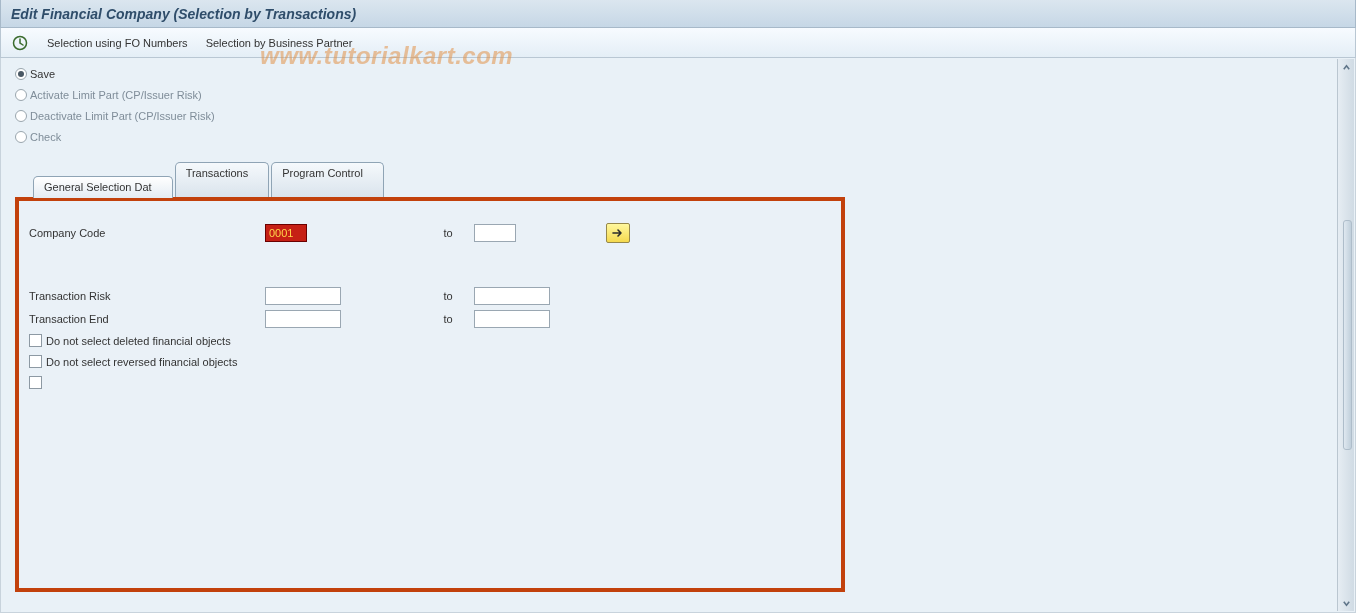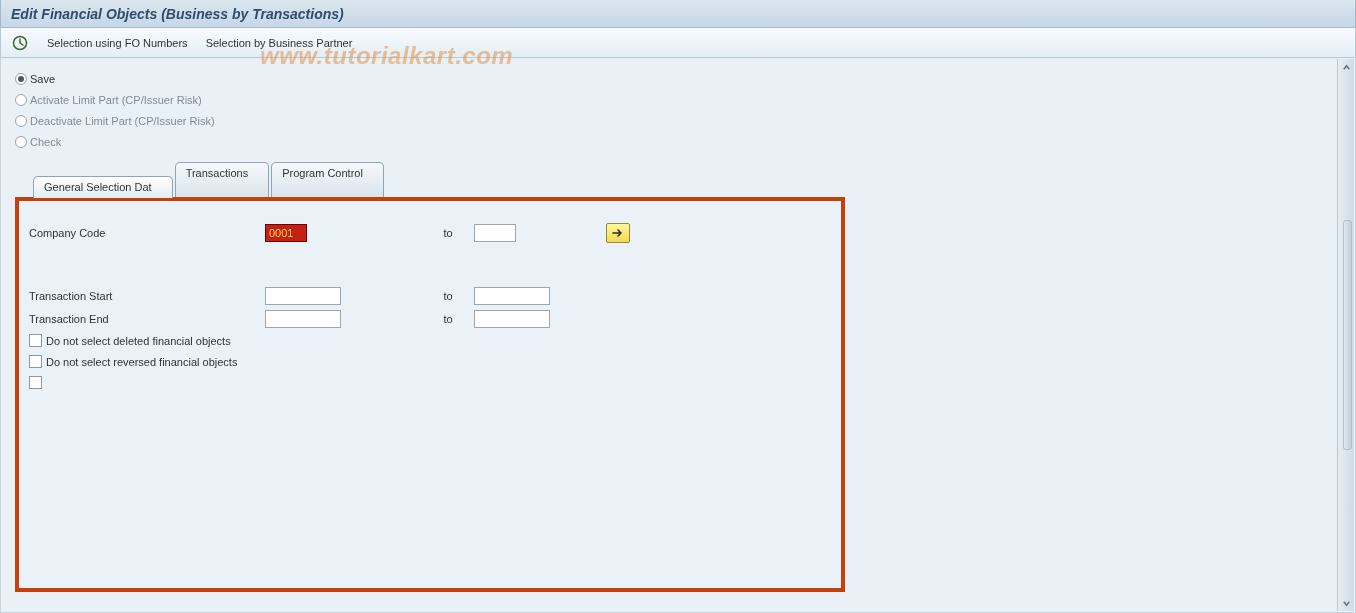--- a/index.html
+++ b/index.html
@@ -59,21 +59,20 @@
       background: #e9f1f7;
       border: 1px solid #c8d3dc;
       border-top: none;
       padding: 10px 14px 0 14px;
     }
     .radio-list {
       margin-bottom: 24px;
     }
     .radio-row {
       display: flex;
-      align-items: center;
       gap: 3px;
       height: 21px;
       color: #333;
     }
     .radio-row.disabled { color: #7f8d99; }
     .radio-circle {
       width: 12px;
       height: 12px;
       border-radius: 50%;
       border: 1.5px solid #9aa6ae;
@@ -225,21 +224,21 @@
       color: rgba(226, 145, 73, 0.55);
       letter-spacing: 0.5px;
       pointer-events: none;
       z-index: 50;
     }
   </style>
 </head>
 <body>
 
 <div class="page-title-bar">
-  <h1>Edit Financial Objects (Business by Transactions)</h1>
+  <h1>Edit Financial Company (Selection by Transactions)</h1>
 </div>
 
 <div class="toolbar">
   <span class="toolbar-icon-btn">
     <svg viewBox="0 0 16 16">
       <circle cx="8" cy="8" r="6.5" fill="none" stroke="#3a6b2d" stroke-width="1.5"></circle>
       <path d="M8 4 L8 8 L11 10" fill="none" stroke="#3a6b2d" stroke-width="1.5" stroke-linecap="round"></path>
     </svg>
   </span>
   <span class="toolbar-link">Selection using FO Numbers</span>
@@ -285,21 +284,21 @@
         <span class="multi-btn">
           <svg viewBox="0 0 12 10">
             <path d="M1 5 L9 5 M6 2 L9 5 L6 8" fill="none" stroke="#2b2b2b" stroke-width="1.6" stroke-linecap="round" stroke-linejoin="round"></path>
           </svg>
         </span>
       </div>
 
       <div class="spacer-row"></div>
 
       <div class="form-row">
-        <span class="form-label">Transaction Start</span>
+        <span class="form-label">Transaction Risk</span>
         <input class="inp inp-w-med" style="">
         <span class="to-label" style="margin-left:81px">to</span>
         <input class="inp inp-w-med" style="">
       </div>
 
       <div class="form-row">
         <span class="form-label">Transaction End</span>
         <input class="inp inp-w-med" style="">
         <span class="to-label" style="margin-left:81px">to</span>
         <input class="inp inp-w-med" style="">

